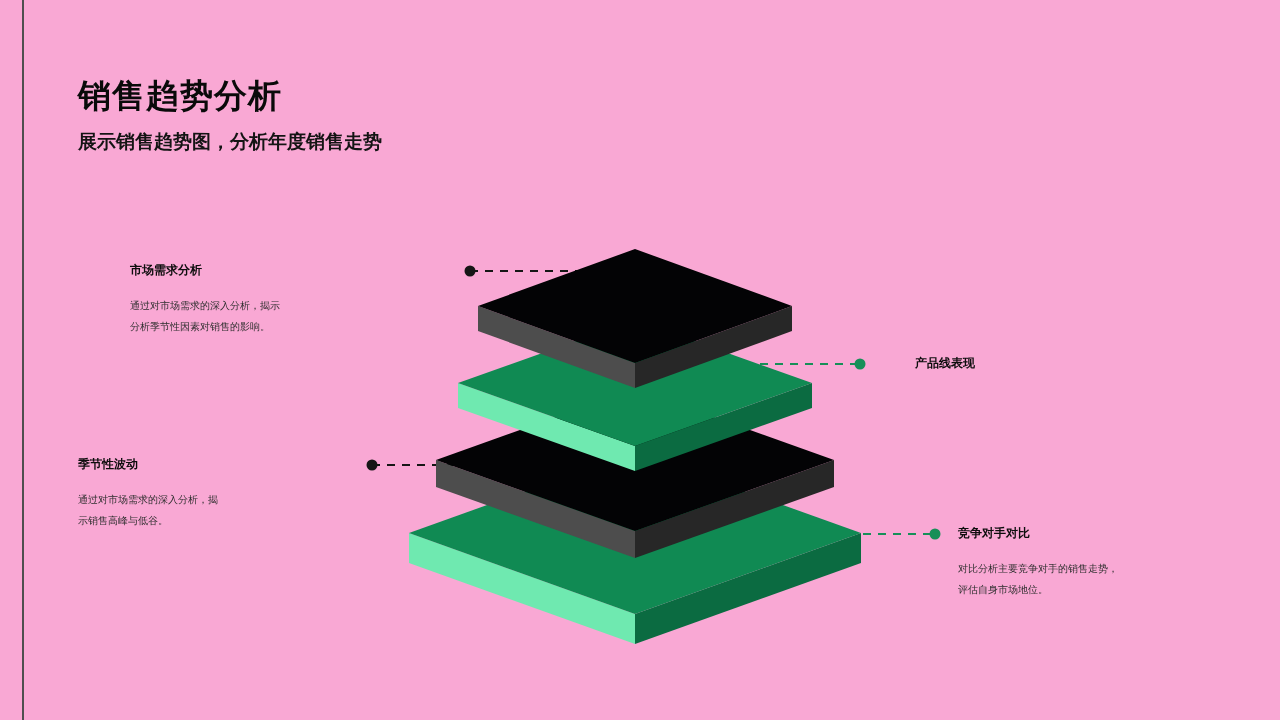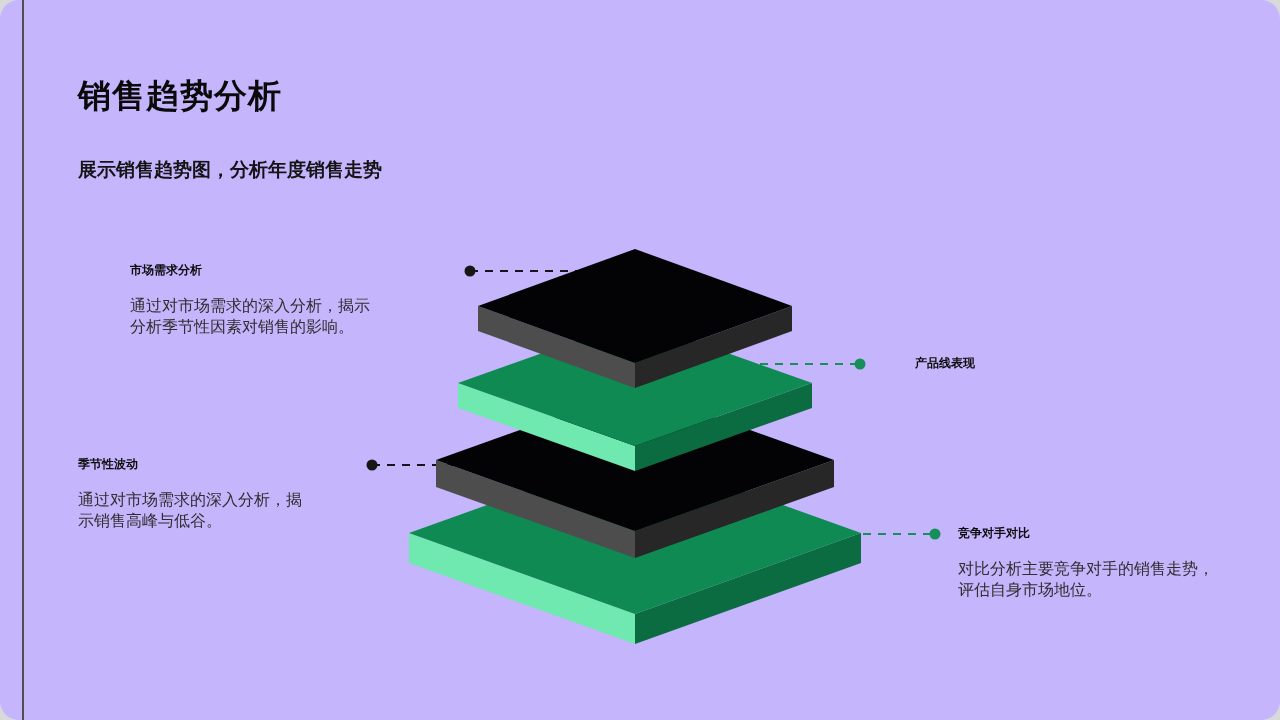--- a/index.html
+++ b/index.html
@@ -6,22 +6,21 @@
   html, body { width: 1280px; height: 720px; overflow: hidden; }
   body {
     font-family: "Liberation Sans", "DejaVu Sans", sans-serif;
     position: relative;
     background: #d9d9d9;
   }
   .slide {
     position: absolute;
     left: 0; top: 0;
     width: 1280px; height: 720px;
-    background: #c4b5fd;
-    border-radius: 19px;
+    background: #f9a8d4;
   }
   .edge-line {
     position: absolute;
     left: 22px; top: 0;
     width: 2px; height: 720px;
     background: #4f4f4f;
   }
   .title {
     position: absolute;
     left: 78px; top: 74px;
@@ -29,21 +28,20 @@
     font-weight: 800;
     letter-spacing: 1px;
     color: #0a0a0a;
   }
   .subtitle {
     position: absolute;
     left: 78px; top: 129px;
     font-size: 19px;
     font-weight: 700;
     color: #141414;
-    margin-top: 28px;
   }
   .diagram-svg {
     position: absolute;
     left: 0; top: 0;
     width: 1280px; height: 720px;
   }
   .dash-line {
     stroke-width: 2;
     stroke-dasharray: 8 7;
     fill: none;
@@ -52,21 +50,21 @@
     position: absolute;
   }
   .callout h3 {
     font-size: 12px;
     line-height: 24px;
     font-weight: 800;
     color: #0d0d0d;
   }
   .callout .body {
     margin-top: 13px;
-    font-size: 16px;
+    font-size: 10px;
     line-height: 21px;
     color: #2f2f2f;
   }
   .callout-market     { left: 130px; top: 258px; width: 280px; }
   .callout-product    { left: 915px; top: 351px; width: 280px; }
   .callout-seasonal   { left: 78px;  top: 452px; width: 290px; }
   .callout-competitor { left: 958px; top: 521px; width: 300px; }
 </style>
 </head>
 <body>

